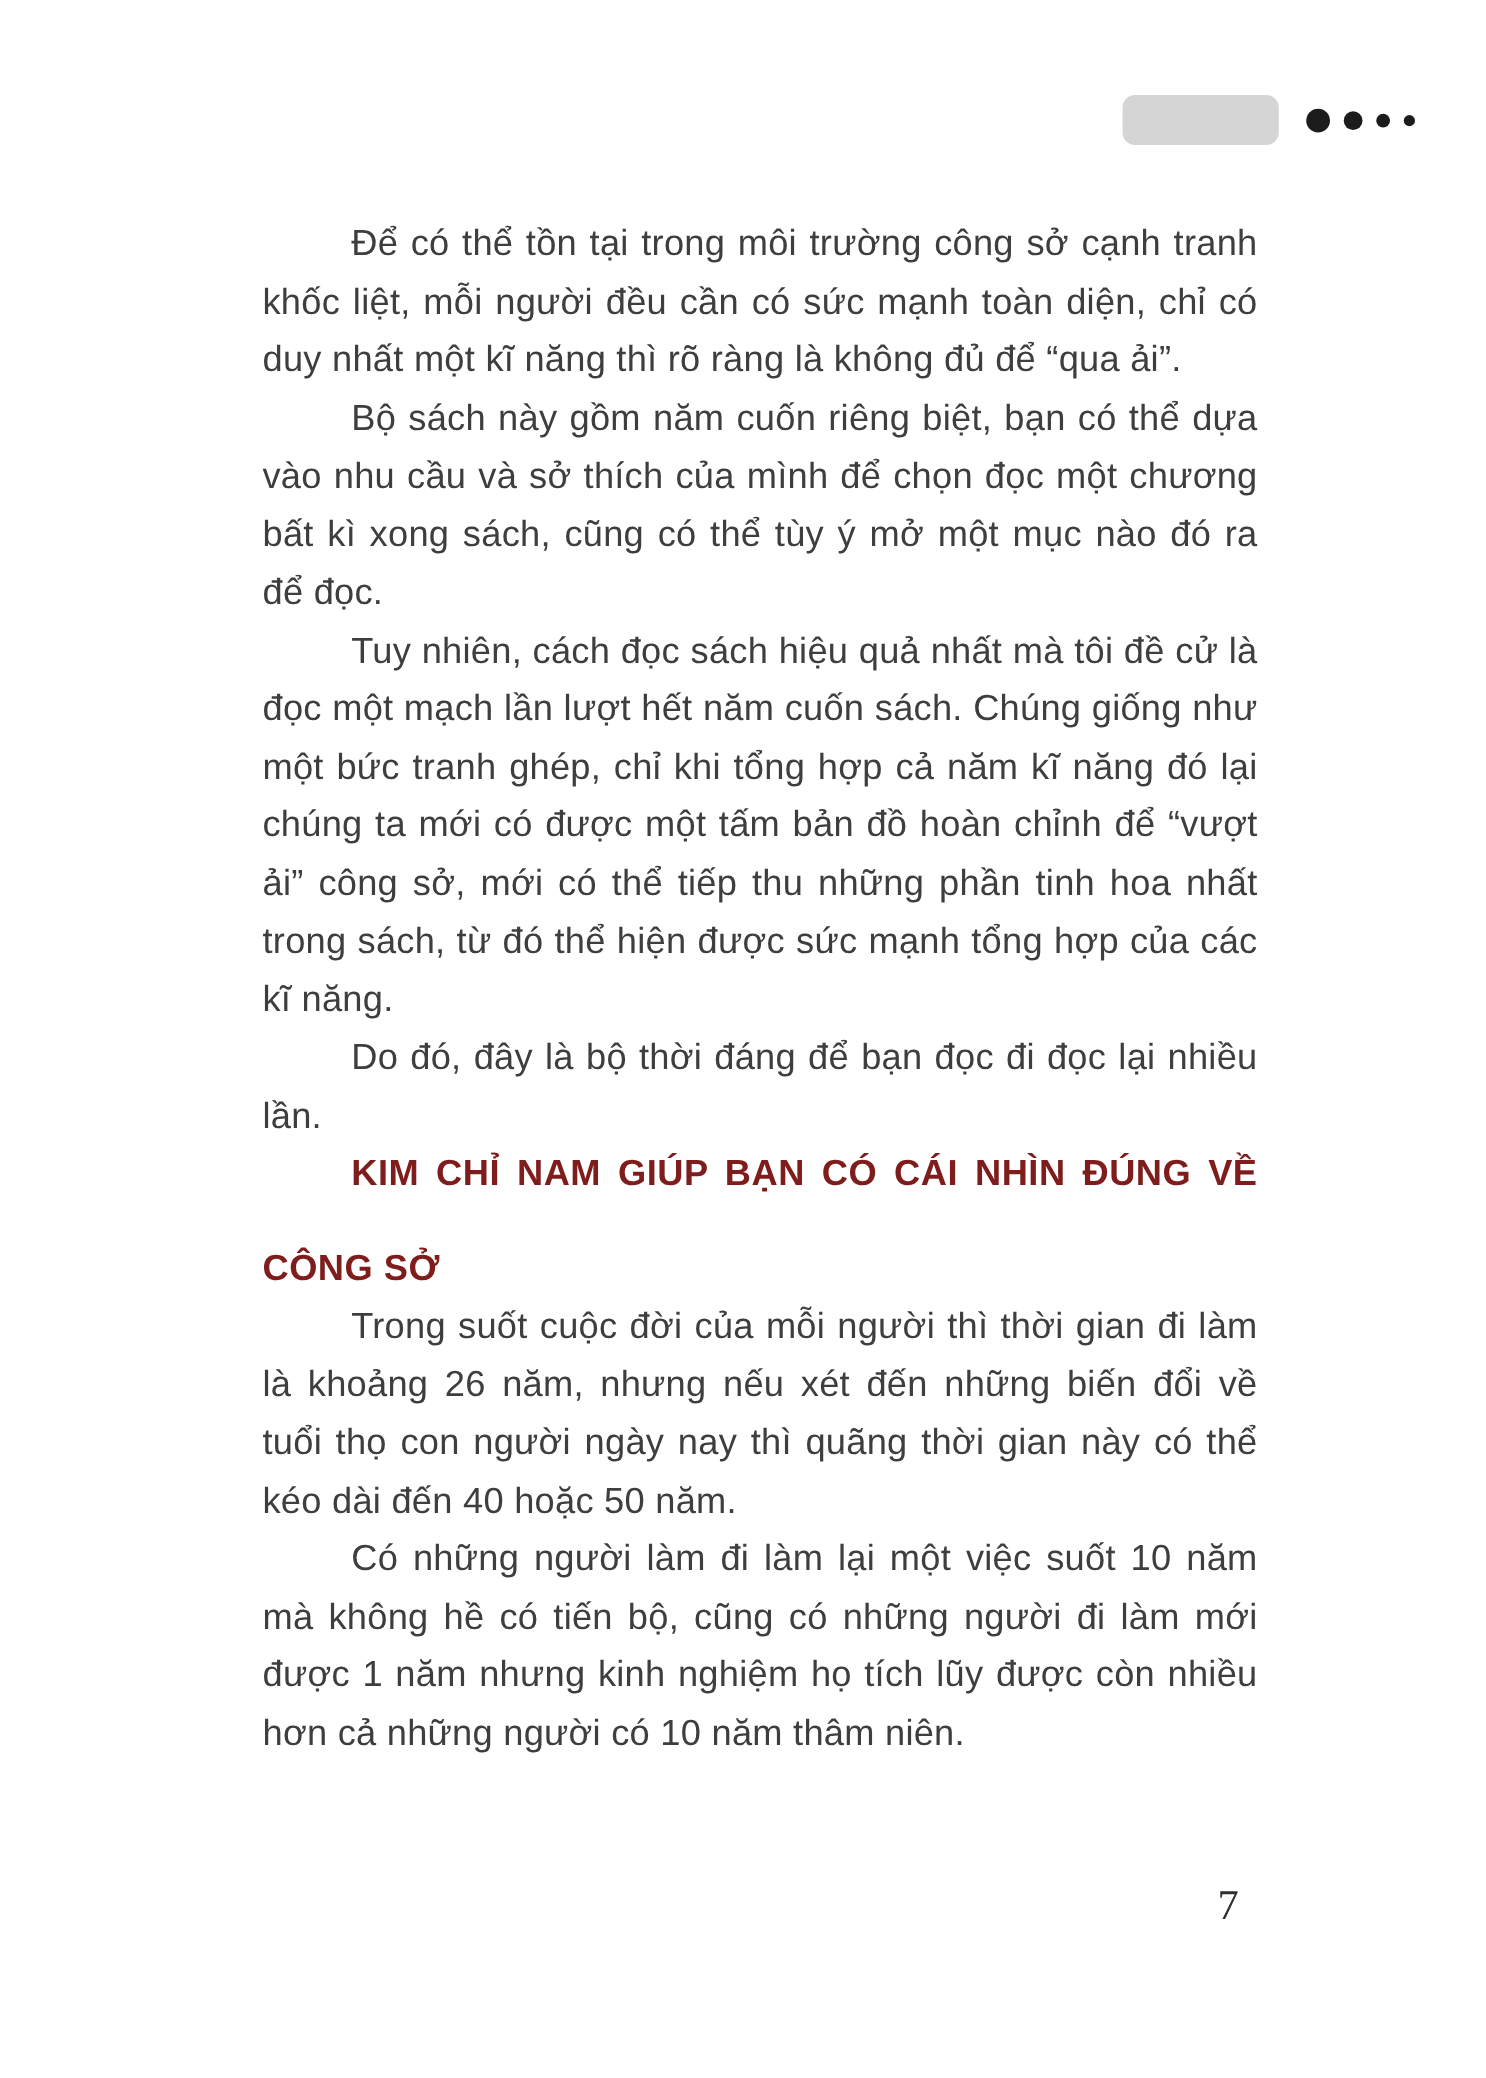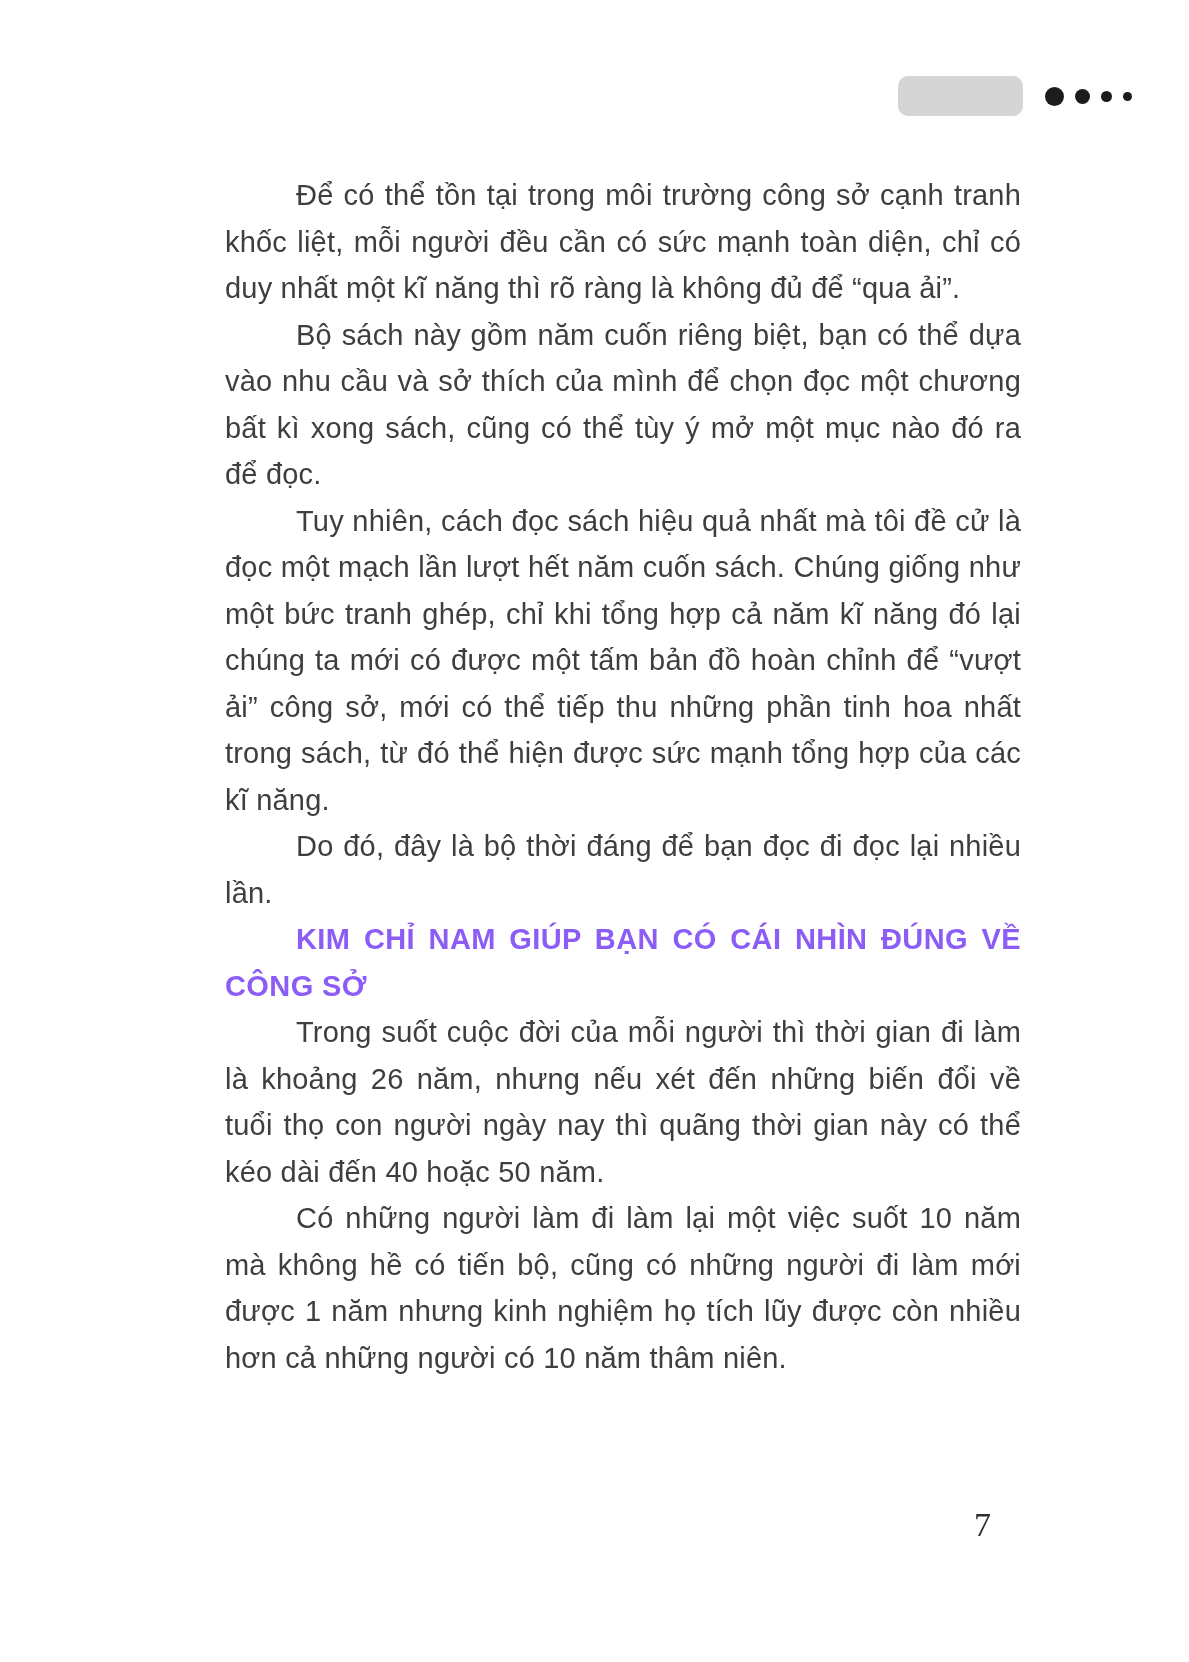--- a/index.html
+++ b/index.html
@@ -34,47 +34,48 @@
     margin-left: 11px;
   }
   .dot.d1 { width: 19px; height: 19px; }
   .dot.d2 { width: 15px; height: 15px; }
   .dot.d3 { width: 11px; height: 11px; }
   .dot.d4 { width: 9px;  height: 9px;  }
 
   
   .content {
     position: absolute;
-    left: 225px;
+    left: 210px;
     top: 172px;
     width: 796px;
     font-size: 29px;
     line-height: 46.5px;
     color: #3e3e3e;
     letter-spacing: 0.2px;
   }
   .content p {
     text-align: justify;
     text-indent: 71px;
   }
   .section-heading {
     font-size: 29px;
     line-height: 46.5px;
     font-weight: bold;
-    color: #8b5cf6;
+    color: #7f1d1d;
     letter-spacing: 0.4px;
   }
   .section-heading .h-line1 {
     display: block;
     text-indent: 71px;
     text-align: justify;
     text-align-last: justify;
   }
   .section-heading .h-line2 {
     display: block;
+    margin-top: 29px;
   }
 
   .page-number {
     position: absolute;
     left: 974px;
     top: 1506px;
     font-family: "Liberation Serif", "DejaVu Serif", serif;
     font-size: 34px;
     color: #2f2f2f;
   }

